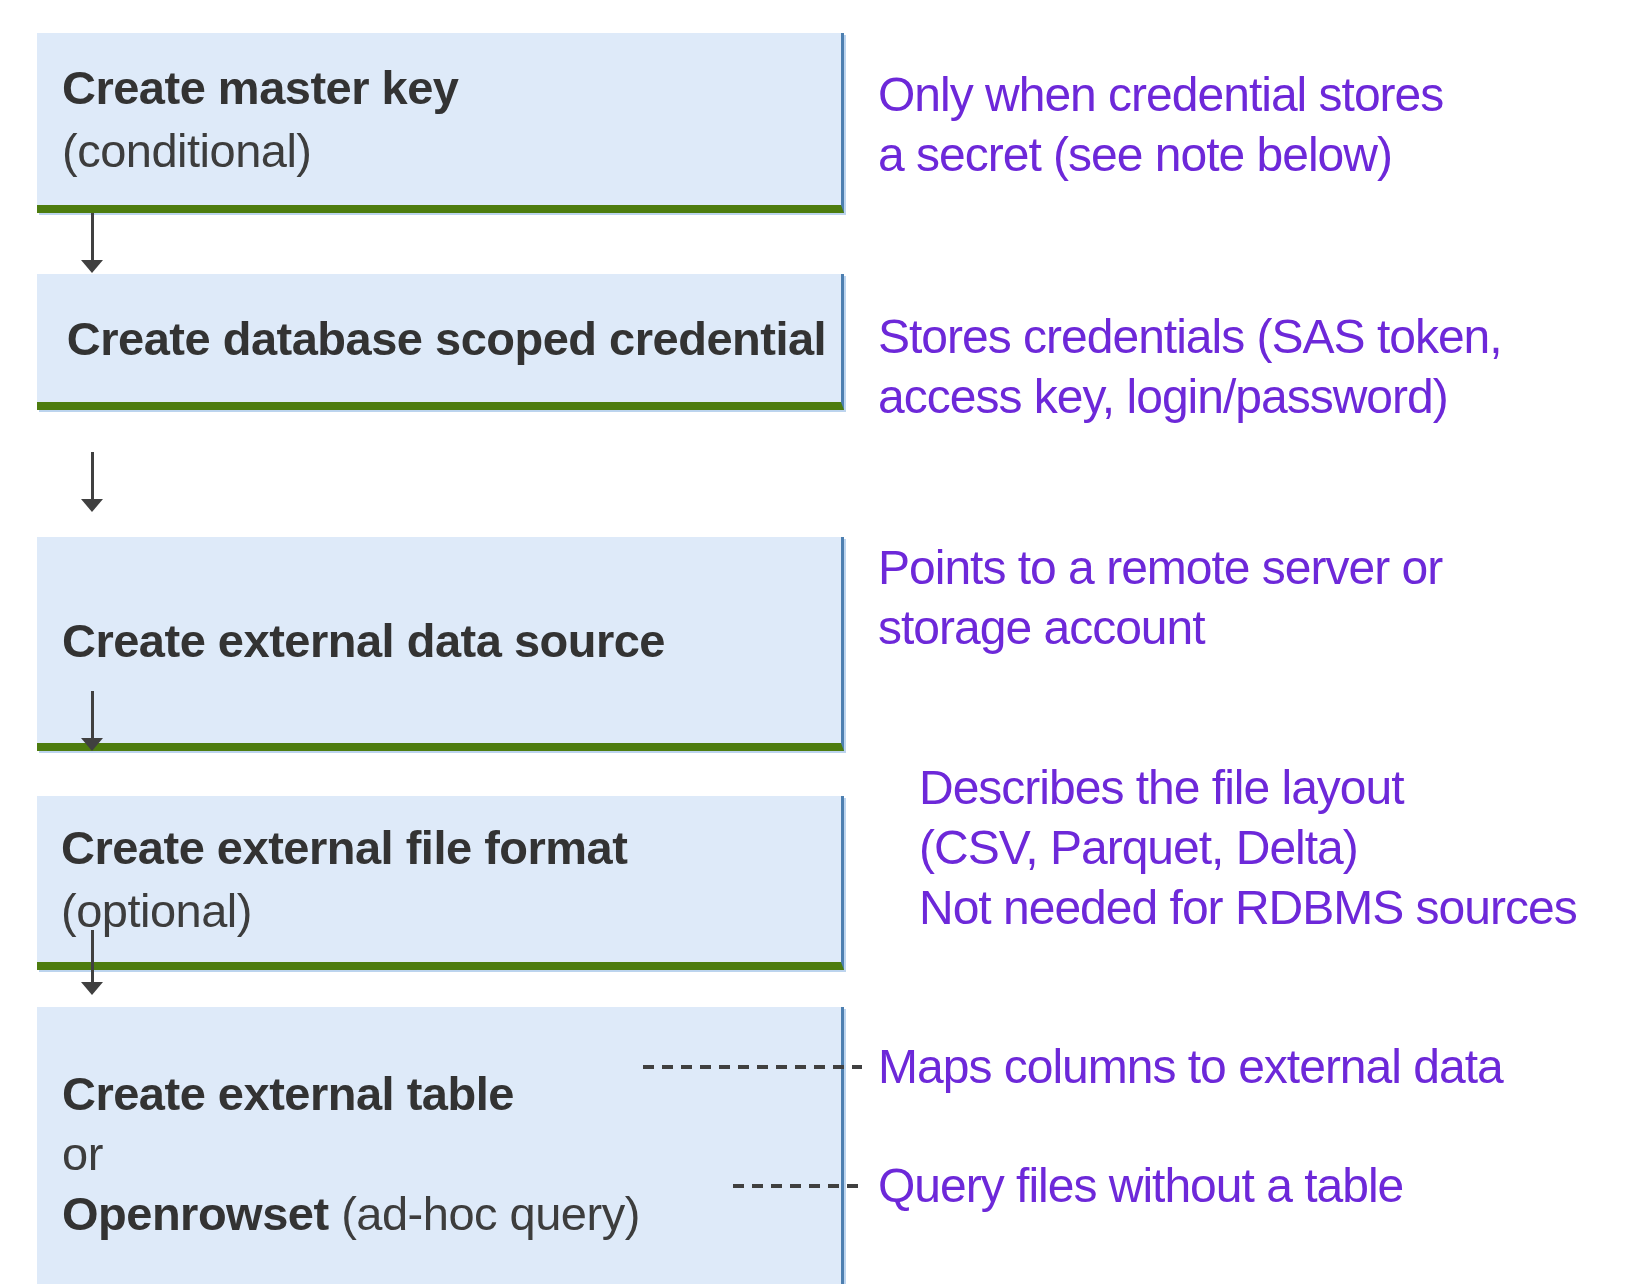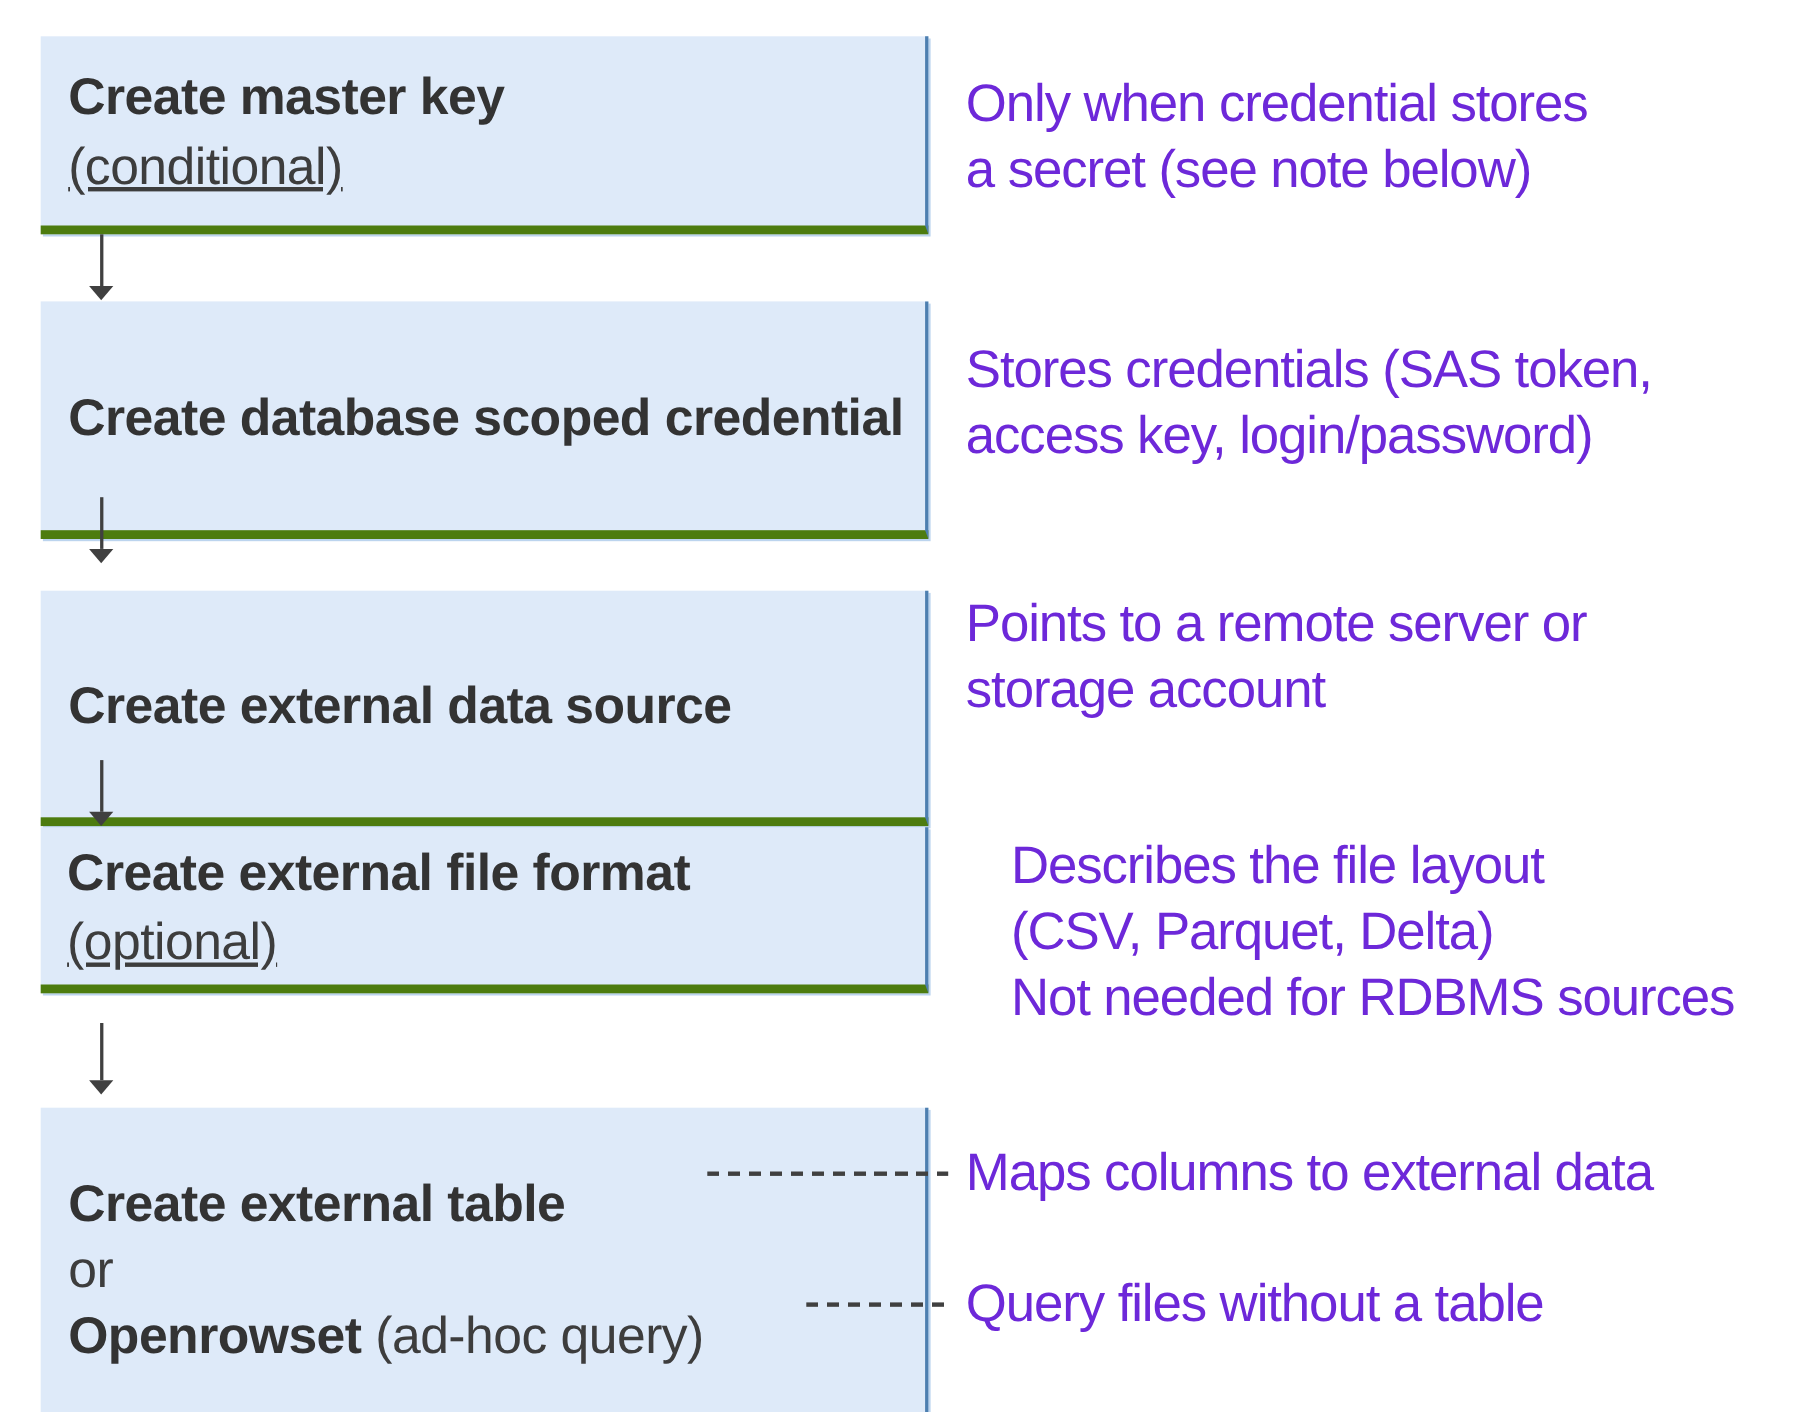--- a/index.html
+++ b/index.html
@@ -13,21 +13,21 @@
   .box{
     position:absolute;left:37px;width:807px;box-sizing:border-box;
     background:#deeaf9;
     border-right:3px solid #4d7fb0;
     border-bottom:8px solid #4d7c0f;
     box-shadow:2px 2px 0 #bcd4ee;
     display:flex;flex-direction:column;justify-content:center;
     padding-left:25px;padding-right:10px;
   }
   .box .t{font-weight:bold;font-size:47px;line-height:63px;color:#333333;letter-spacing:-0.5px;}
-  .box .q{font-weight:normal;font-size:47px;line-height:63px;color:#3d3d3d;letter-spacing:-0.5px;text-decoration:underline;}
+  .box .q{font-weight:normal;font-size:47px;line-height:63px;color:#3d3d3d;letter-spacing:-0.5px;}
   .box .line{font-size:47px;line-height:60px;color:#3d3d3d;letter-spacing:-0.5px;}
   .box .line .b{font-weight:bold;color:#333333;}
 
   
   .arrow{
     position:absolute;left:92px;transform:translateX(-50%);
     display:flex;flex-direction:column;align-items:center;
   }
   .arrow .shaft{width:3px;flex:1;background:#404040;}
   .arrow .head{
@@ -56,39 +56,39 @@
   <div class="box" style="top:33px;height:180px;">
     <div class="t">Create master key</div>
     <div class="q">(conditional)</div>
   </div>
 
   <div class="arrow" style="top:213px;height:60px;">
     <span class="shaft"></span>
     <span class="head"></span>
   </div>
 
-  <div class="box" style="top:274px;height:216px;">
+  <div class="box" style="top:274px;height:136px;text-align:center;">
     <div class="t">Create database scoped credential</div>
   </div>
 
   <div class="arrow" style="top:452px;height:60px;">
     <span class="shaft"></span>
     <span class="head"></span>
   </div>
 
   <div class="box" style="top:513px;height:214px;margin-top:24px;">
     <div class="t">Create external data source</div>
   </div>
 
   <div class="arrow" style="top:691px;height:60px;">
     <span class="shaft"></span>
     <span class="head"></span>
   </div>
 
-  <div class="box" style="top:752px;height:151px;padding-left:24px;">
+  <div class="box" style="top:796px;height:174px;padding-left:24px;">
     <div class="t">Create external file format</div>
     <div class="q">(optional)</div>
   </div>
 
   <div class="arrow" style="top:930px;height:65px;">
     <span class="shaft"></span>
     <span class="head"></span>
   </div>
 
   <div class="box" style="top:1007px;height:301px;">

